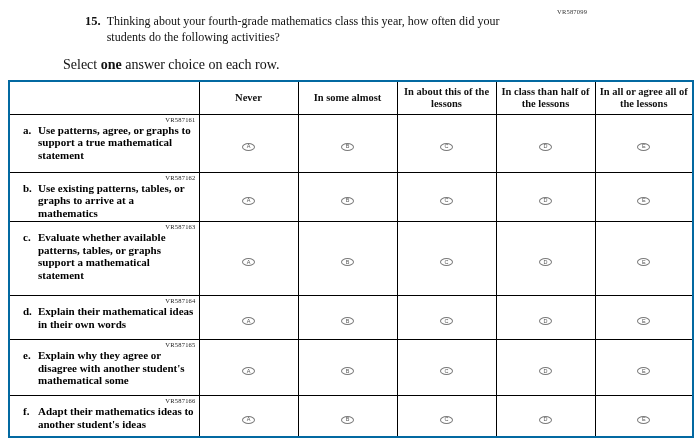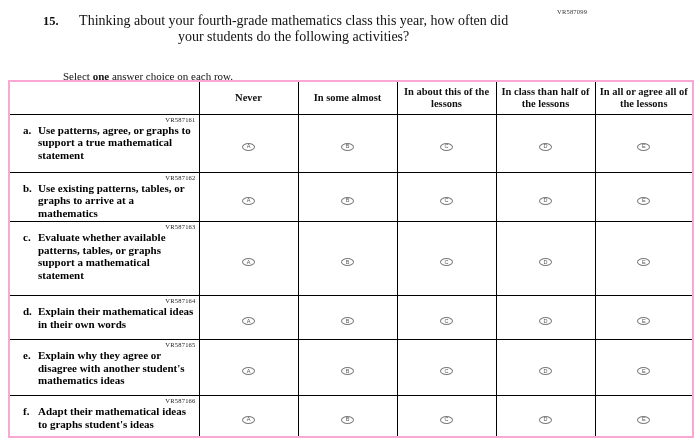--- a/index.html
+++ b/index.html
@@ -26,45 +26,45 @@
     left: 43px;
     width: 480px;
     display: flex;
     gap: 6px;
   }
   .q-number {
     font-weight: bold;
     font-size: 12.5px;
     line-height: 16px;
     white-space: nowrap;
+    margin-left: 42px;
   }
   .q-text {
-    font-size: 14px;
+    font-size: 12px;
     line-height: 16px;
     width: 458px;
-    text-align: center;
   }
   .instruction {
     position: absolute;
-    top: 68px;
+    top: 57px;
     left: 63px;
-    font-size: 11px;
+    font-size: 14px;
     line-height: 16px;
   }
   .instruction b { font-weight: bold; }
 
   
   table.grid {
     position: absolute;
     left: 8px;
     top: 80px;
     width: 684px;
     border-collapse: collapse;
     table-layout: fixed;
-    border: 2px solid #f9a8d4;
+    border: 2px solid #0369a1;
   }
   table.grid th, table.grid td {
     border: 1px solid #000;
   }
   thead th {
     height: 33px;
     font-size: 10.5px;
     font-weight: bold;
     line-height: 12px;
     text-align: center;
@@ -208,35 +208,35 @@
         <td class="choice"><span class="bubble">B</span></td>
         <td class="choice"><span class="bubble">C</span></td>
         <td class="choice"><span class="bubble">D</span></td>
         <td class="choice"><span class="bubble">E</span></td>
       </tr>
       <tr>
     <td class="stem">
       <div class="item-code">VR587165</div>
       <div class="stem-line">
         <span class="row-label">e.</span>
-        <span class="row-text">Explain why they agree or disagree with another student's mathematics ideas</span>
+        <span class="row-text">Explain why they agree or disagree with another student's mathematical some</span>
       </div>
     </td>
   <td class="choice"><span class="bubble">A</span></td>
         <td class="choice"><span class="bubble">B</span></td>
         <td class="choice"><span class="bubble">C</span></td>
         <td class="choice"><span class="bubble">D</span></td>
         <td class="choice"><span class="bubble">E</span></td>
       </tr>
       <tr>
     <td class="stem">
       <div class="item-code">VR587166</div>
       <div class="stem-line">
         <span class="row-label">f.</span>
-        <span class="row-text">Adapt their mathematical ideas to graphs student's ideas</span>
+        <span class="row-text">Adapt their mathematics ideas to another student's ideas</span>
       </div>
     </td>
   <td class="choice"><span class="bubble">A</span></td>
         <td class="choice"><span class="bubble">B</span></td>
         <td class="choice"><span class="bubble">C</span></td>
         <td class="choice"><span class="bubble">D</span></td>
         <td class="choice"><span class="bubble">E</span></td>
       </tr>
     </tbody>
 </table>

